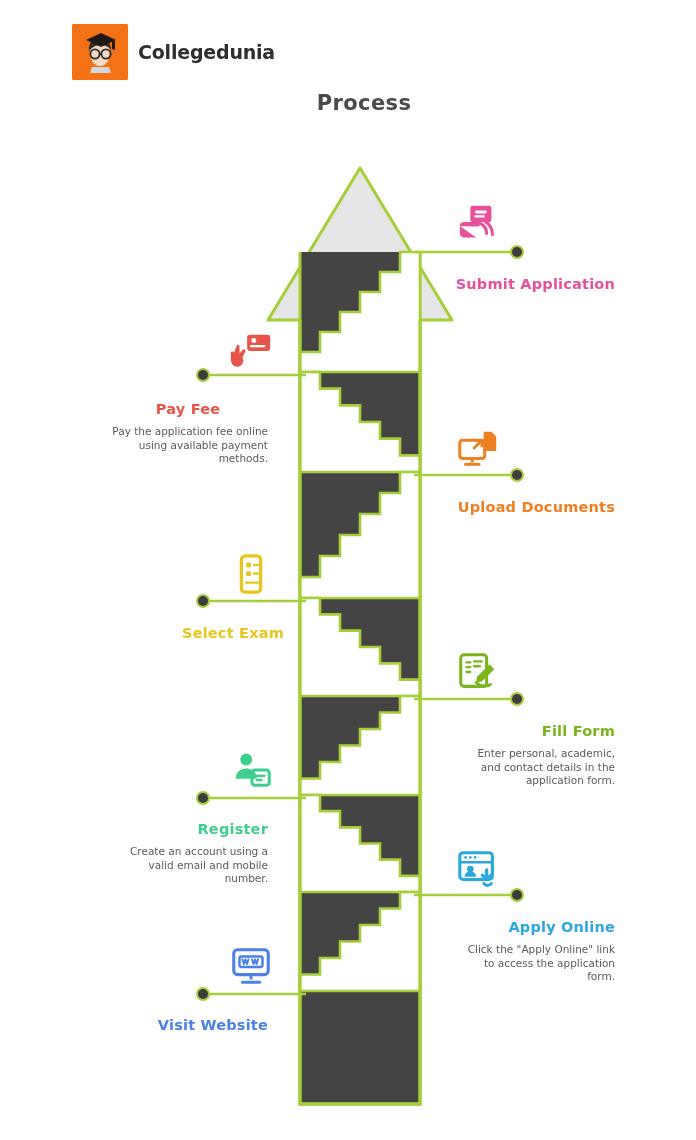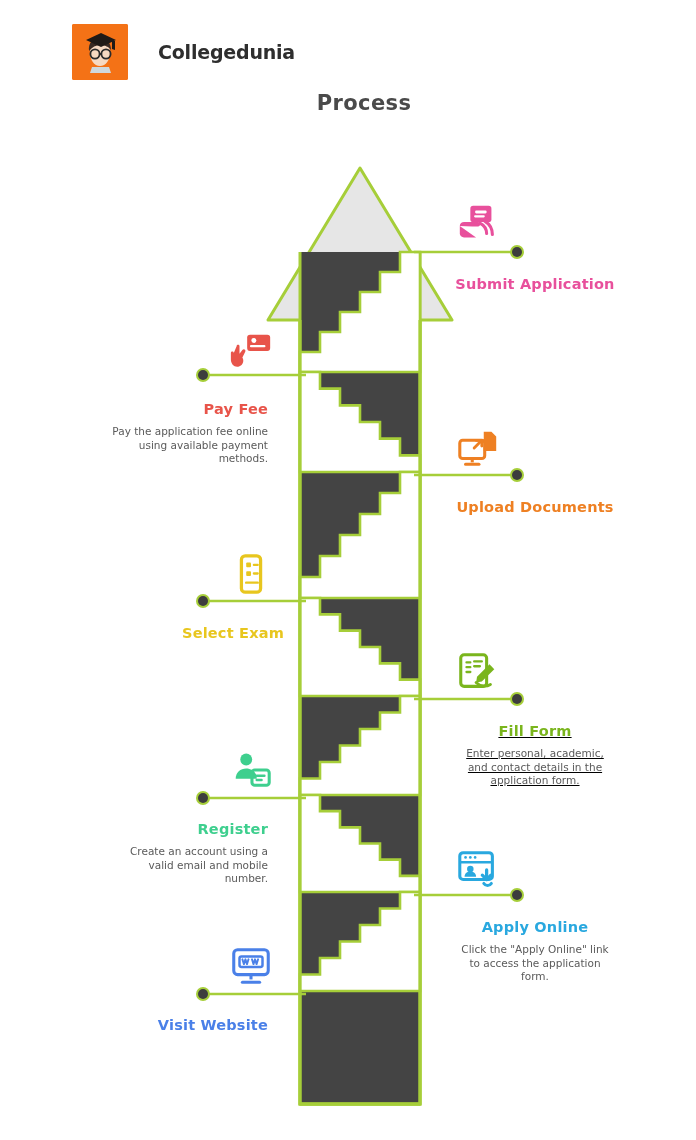--- a/index.html
+++ b/index.html
@@ -15,21 +15,21 @@
     overflow: hidden;
   }
 
   
   #brand {
     position: absolute;
     left: 72px;
     top: 24px;
     display: flex;
     align-items: center;
-    gap: 30px;
+    gap: 10px;
   }
   #brand-mark {
     width: 56px;
     height: 56px;
     background: #F47216;
     border-radius: 2px;
     position: relative;
     overflow: hidden;
     flex: 0 0 auto;
   }
@@ -67,21 +67,21 @@
     height: 1140px;
     pointer-events: none;
   }
 
   
   .step {
     position: absolute;
     width: 160px;
   }
   .step.left  { text-align: right; }
-  .step.right { text-align: center;  }
+  .step.right { text-align: right;  }
 
   .step-icon {
     position: absolute;
     width: 46px;
     height: 46px;
   }
   .step-title {
     font-family: "DejaVu Sans", sans-serif;
     font-size: 14.5px;
     font-weight: bold;
@@ -214,21 +214,21 @@
       <div class="step-title" style="color: rgb(62, 207, 142);">Register</div>
       <div class="step-desc">Create an account using a valid email and mobile number.</div>
     </div>
     <div class="step-icon" style="left: 455px; top: 649px;"><svg viewBox="0 0 48 48" width="46" height="46" aria-hidden="true">
         <rect x="6" y="6" width="27" height="33" rx="3.5" fill="none" stroke="#7AB51D" stroke-width="3.2"></rect>
         <path d="M12 14h4M12 19h4M12 24h4" stroke="#7AB51D" stroke-width="2.4" stroke-linecap="round"></path>
         <path d="M20 13h8M20 18h6" stroke="#7AB51D" stroke-width="2.4" stroke-linecap="round"></path>
         <path d="M36 16l5 5-13 13-6 1 1-6z" fill="#7AB51D"></path>
         <path d="M22 35c4 4 10 5 15 2" fill="none" stroke="#7AB51D" stroke-width="3" stroke-linecap="round"></path>
       </svg></div>
-    <div class="step right" style="top: 722px; left: 455px; text-decoration: underline;">
+    <div class="step right" style="top: 722px; left: 455px;">
       <div class="step-title" style="color: rgb(122, 181, 29);">Fill Form</div>
       <div class="step-desc">Enter personal, academic, and contact details in the application form.</div>
     </div>
     <div class="step-icon" style="left: 228px; top: 551px;"><svg viewBox="0 0 48 48" width="46" height="46" aria-hidden="true">
         <rect x="14" y="5" width="20" height="38" rx="4" fill="none" stroke="#E8C61E" stroke-width="3.4"></rect>
         <rect x="19" y="12" width="5" height="5" rx="1" fill="#E8C61E"></rect>
         <rect x="19" y="21" width="5" height="5" rx="1" fill="#E8C61E"></rect>
         <path d="M27 14.5h4M27 23.5h4" stroke="#E8C61E" stroke-width="2.4" stroke-linecap="round"></path>
         <path d="M19 33h12" stroke="#E8C61E" stroke-width="2.6" stroke-linecap="round"></path>
       </svg></div>
@@ -246,21 +246,21 @@
     <div class="step right" style="top: 498px; left: 455px;">
       <div class="step-title" style="color: rgb(238, 128, 35);">Upload Documents</div>
     </div>
     <div class="step-icon" style="left: 228px; top: 327px;"><svg viewBox="0 0 48 48" width="46" height="46" aria-hidden="true">
         <rect x="20" y="8" width="24" height="17" rx="3" fill="#E8544A"></rect>
         <circle cx="27" cy="14" r="2.6" fill="#ffffff"></circle>
         <path d="M24 20h14" stroke="#ffffff" stroke-width="2.2" stroke-linecap="round"></path>
         <path d="M9 20c0-2 3-2 3 0v8l3-4c1.4-1.8 4-.2 3 1.8l-3 6c2 3 1 8-3.5 9.4C7 42.6 3 39 3 34v-7c0-2 3-2 3 0" fill="#E8544A"></path>
       </svg></div>
     <div class="step left" style="top: 400px; left: 108px;">
-      <div class="step-title" style="color: rgb(232, 84, 74);">Pay Fee</div>
+      <div class="step-title" style="color: rgb(232, 84, 74); text-align: center;">Pay Fee</div>
       <div class="step-desc">Pay the application fee online using available payment methods.</div>
     </div>
     <div class="step-icon" style="left: 455px; top: 201px;"><svg viewBox="0 0 48 48" width="46" height="46" aria-hidden="true">
         <rect x="16" y="5" width="22" height="17" rx="3" fill="#E8509C"></rect>
         <rect x="21" y="10" width="12" height="3" rx="1.2" fill="#ffffff"></rect>
         <path d="M21 16h9" stroke="#ffffff" stroke-width="2.2" stroke-linecap="round"></path>
         <path d="M5 26c0-2.6 2-4 4.6-4H24c3 0 3 4.6 0 4.6h-6" fill="#E8509C"></path>
         <path d="M5 26v8c0 2.4 2 4 4.4 4H22" fill="#E8509C"></path>
         <path d="M26 23c4 2 7 6 7 11" fill="none" stroke="#E8509C" stroke-width="3.2" stroke-linecap="round"></path>
         <path d="M31 21c5 3 8 8 8 14" fill="none" stroke="#E8509C" stroke-width="3.2" stroke-linecap="round"></path>

